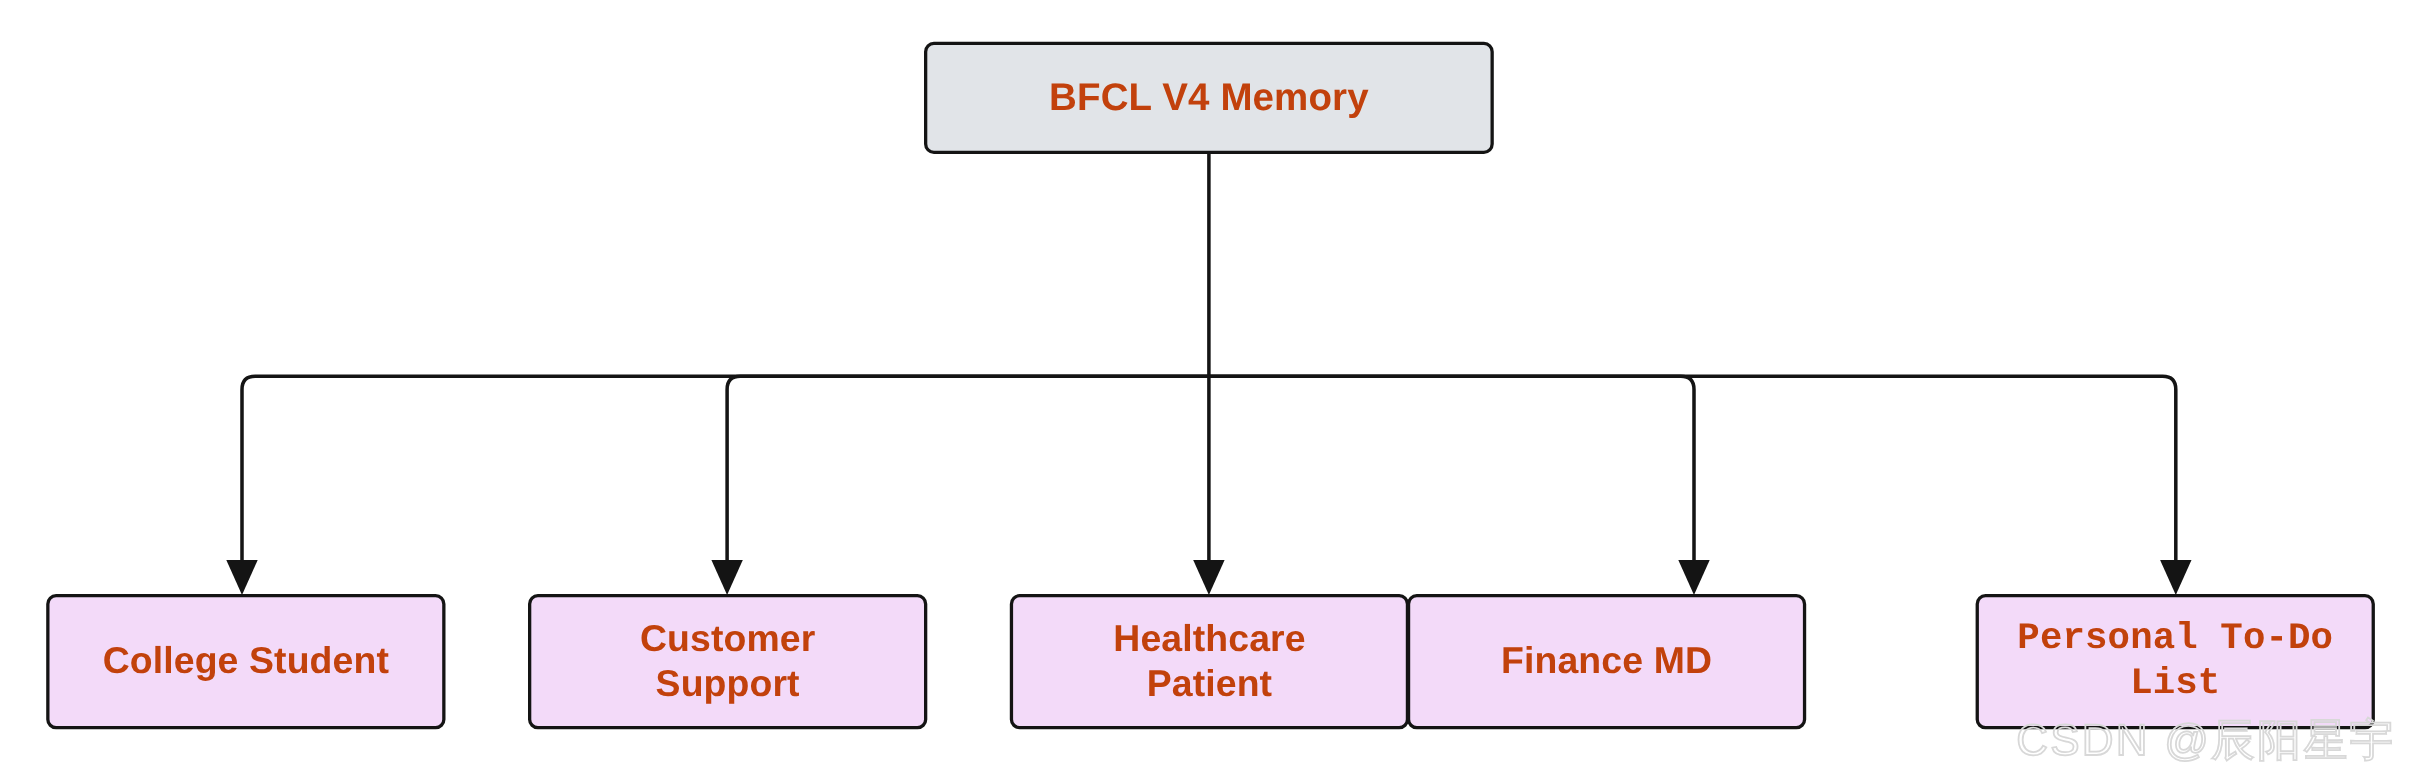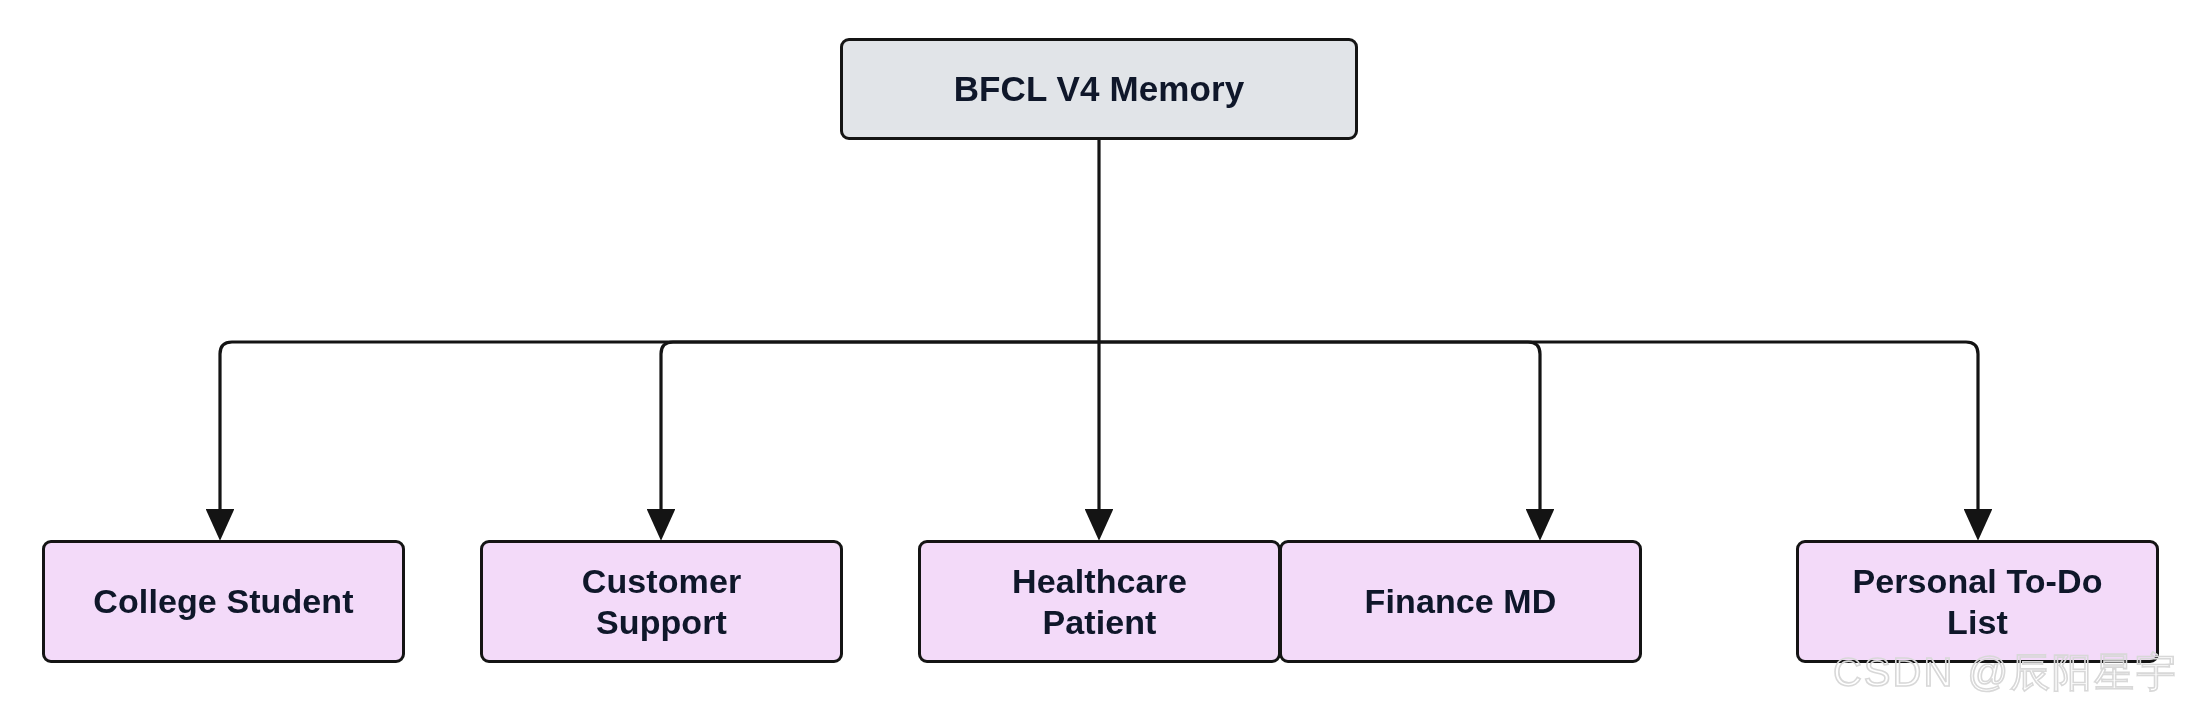--- a/index.html
+++ b/index.html
@@ -27,21 +27,21 @@
   .node {
     position: absolute;
     box-sizing: border-box;
     display: flex;
     align-items: center;
     justify-content: center;
     text-align: center;
     border: 3px solid #141414;
     border-radius: 9px;
     font-weight: bold;
-    color: #0f172a;
+    color: #c2410c;
     line-height: 1.18;
     letter-spacing: 0.1px;
     z-index: 2;
   }
   .node-root {
     left: 840px;
     top: 38px;
     width: 518px;
     height: 102px;
     background: #e1e4e8;
@@ -56,21 +56,21 @@
   }
   .node-child .node-label {
     display: block;
     padding: 0 14px;
     white-space: pre-line;
   }
   .child-0 { left: 42px; }
   .child-1 { left: 480px; align-items: center; }
   .child-2 { left: 918px; }
   .child-3 { left: 1279px; }
-  .child-4 { left: 1796px; }
+  .child-4 { left: 1796px; font-family: Liberation Mono, monospace; }
 
   #watermark {
     position: absolute;
     right: 22px;
     bottom: 6px;
     font-size: 40px;
     font-weight: 400;
     color: rgba(255,255,255,0.0);
     -webkit-text-stroke: 1.6px #d8d8d8;
     letter-spacing: 2px;

